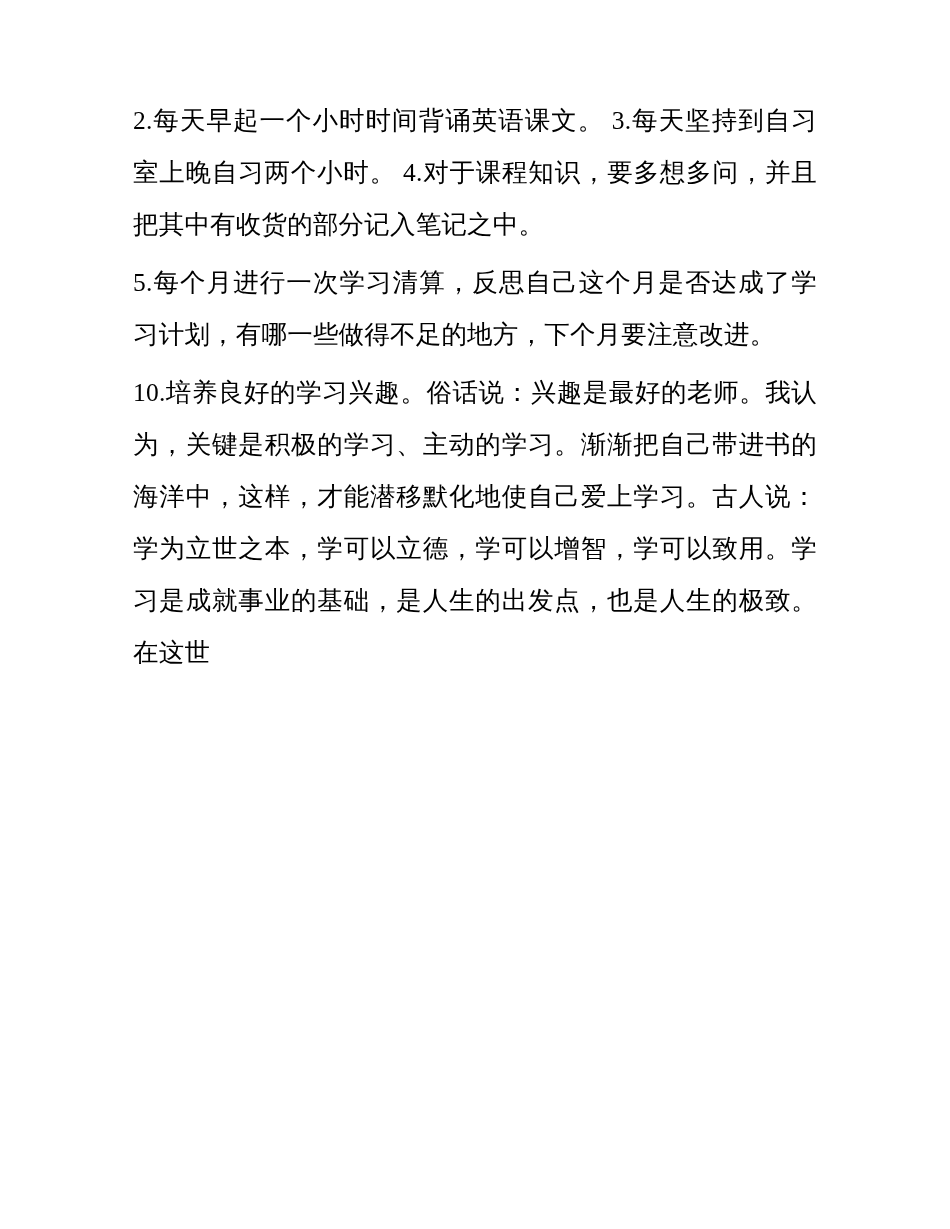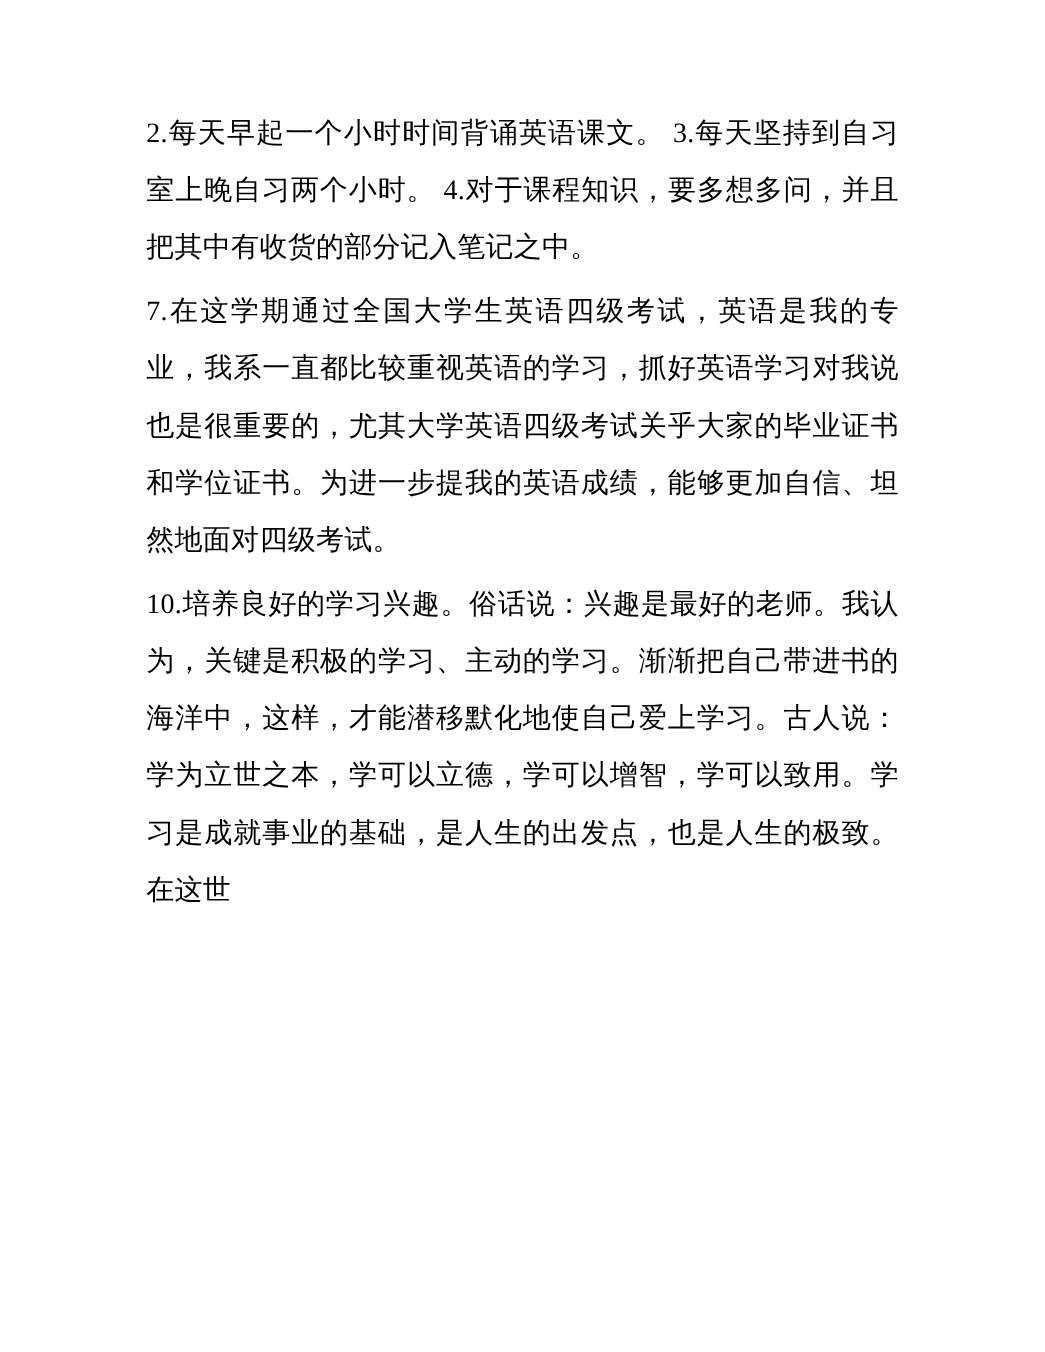--- a/index.html
+++ b/index.html
@@ -34,16 +34,16 @@
     letter-spacing: 0.2px;
     text-indent: 0;
   }
 </style>
 </head>
 <body>
 
 <div class="page">
   <div class="doc-body">
     <p class="para">2.每天早起一个小时时间背诵英语课文。 3.每天坚持到自习室上晚自习两个小时。 4.对于课程知识，要多想多问，并且把其中有收货的部分记入笔记之中。</p>
-    <p class="para">7.在这学期通过全国大学生英语四级考试，英语是我的专业，我系一直都比较重视英语的学习，抓好英语学习对我说也是很重要的，尤其大学英语四级考试关乎大家的毕业证书和学位证书。为进一步提我的英语成绩，能够更加自信、坦然地面对四级考试。</p>
+    <p class="para">5.每个月进行一次学习清算，反思自己这个月是否达成了学习计划，有哪一些做得不足的地方，下个月要注意改进。</p>
     <p class="para">10.培养良好的学习兴趣。俗话说：兴趣是最好的老师。我认为，关键是积极的学习、主动的学习。渐渐把自己带进书的海洋中，这样，才能潜移默化地使自己爱上学习。古人说：学为立世之本，学可以立德，学可以增智，学可以致用。学习是成就事业的基础，是人生的出发点，也是人生的极致。在这世</p>
   </div>
 </div>
 
 </body></html>

